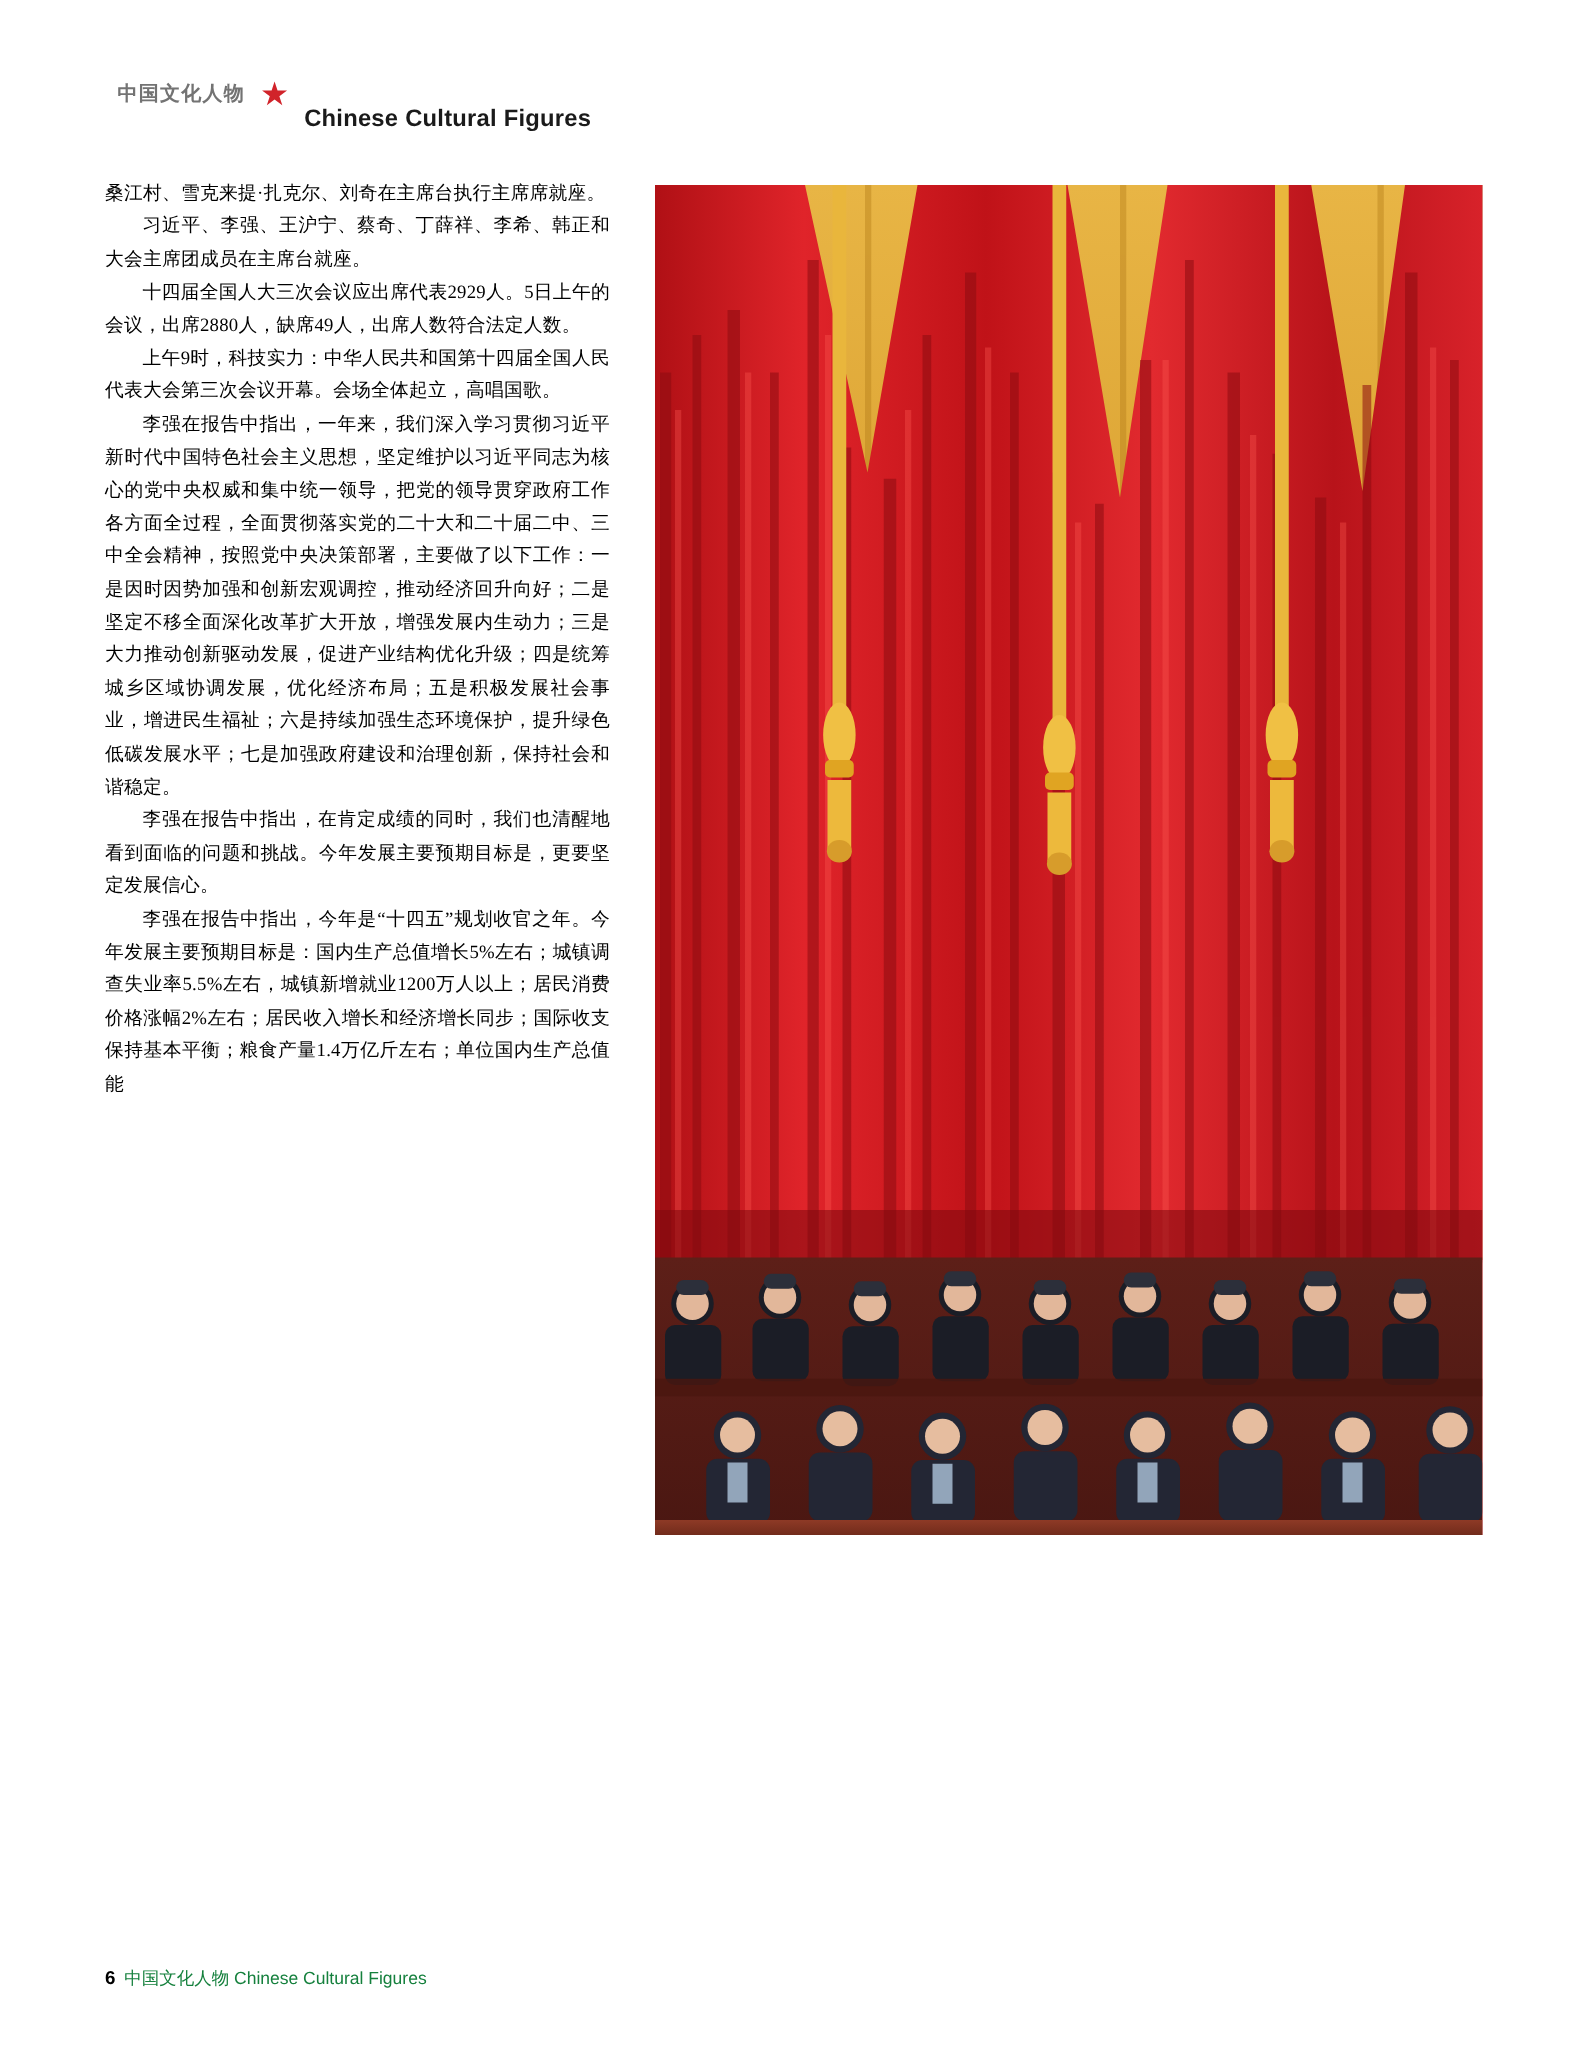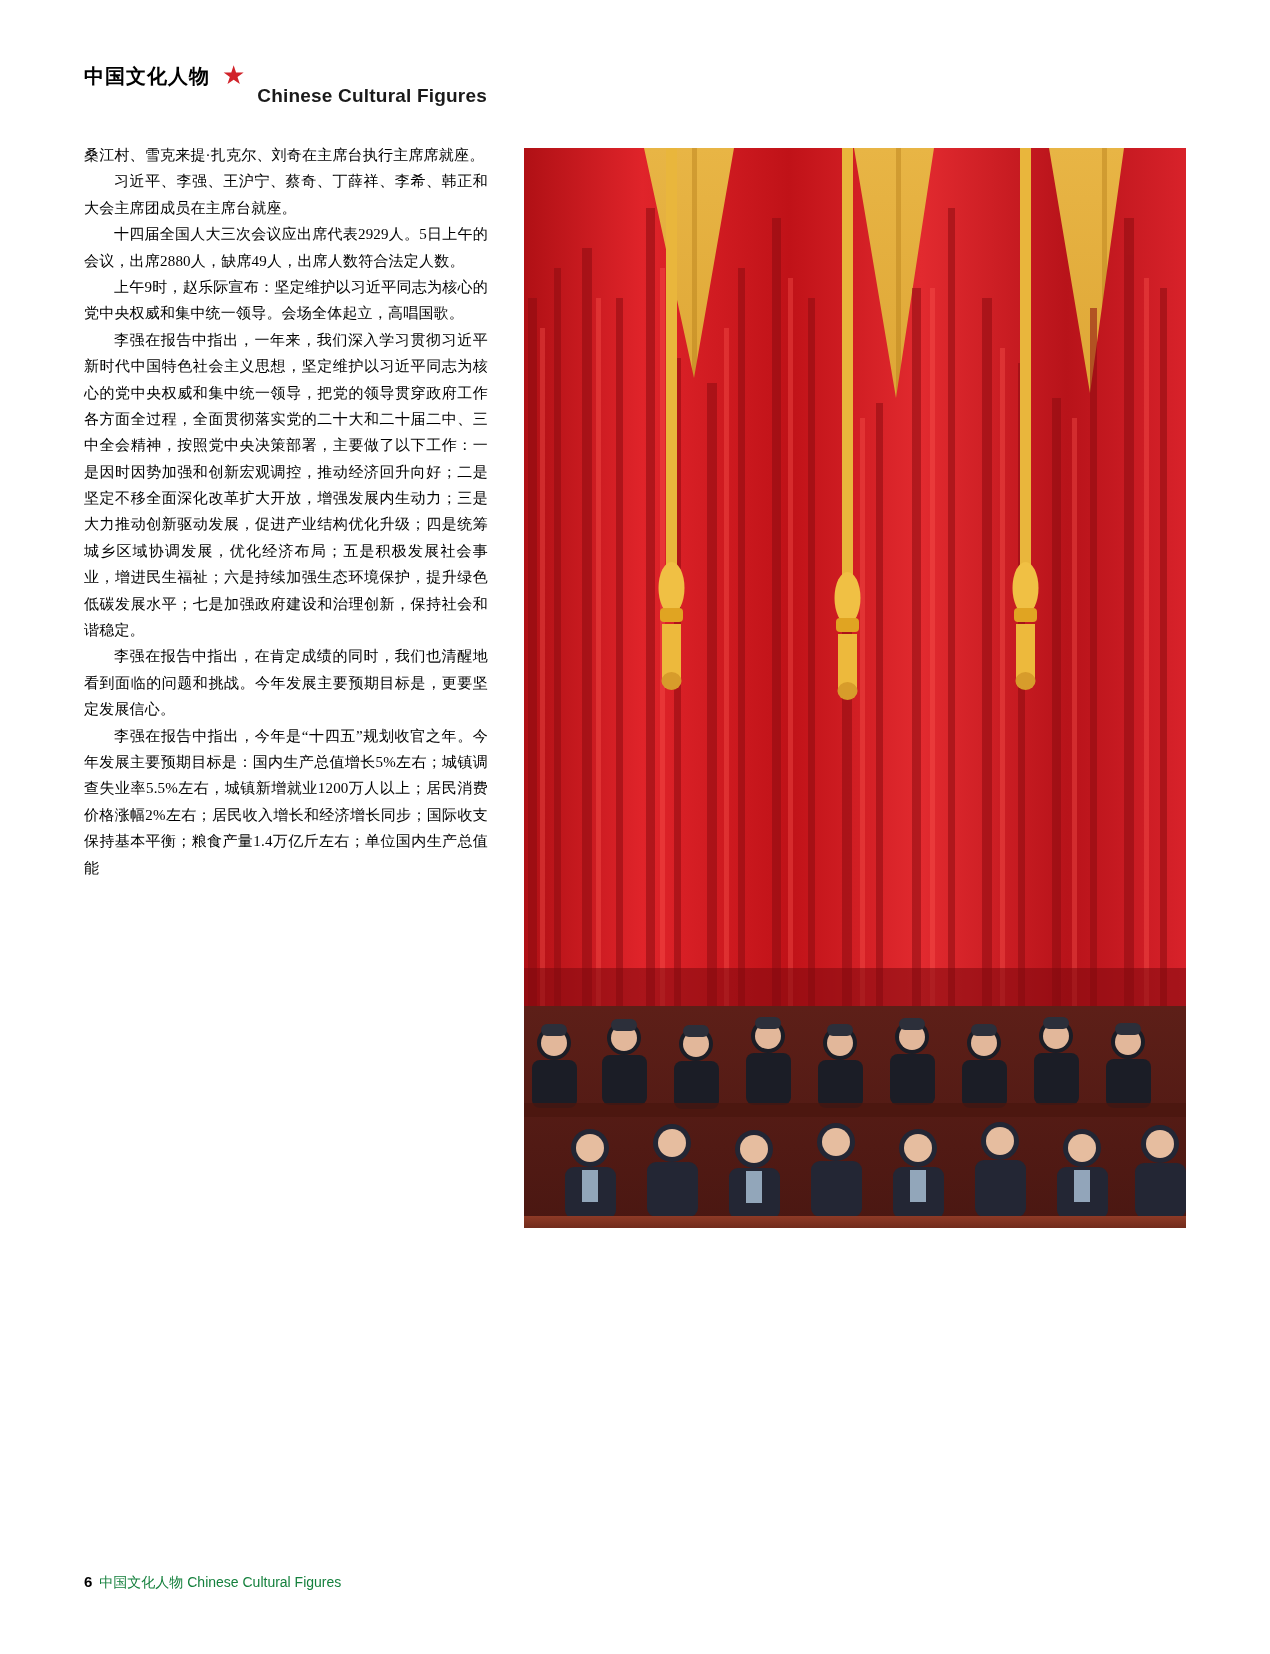--- a/index.html
+++ b/index.html
@@ -21,25 +21,26 @@
     position: absolute;
     top: 44px;
     left: 84px;
     display: flex;
     align-items: center;
     gap: 10px;
   }
   .masthead-cn {
     font-family: "Liberation Serif", "DejaVu Serif", serif;
     font-weight: bold;
-    font-size: 20px;
+    font-size: 16px;
     letter-spacing: 1px;
-    color: #000000;
+    color: #737373;
     line-height: 1;
     white-space: nowrap;
+    margin-left: 10px;
   }
   .masthead-star {
     color: #d1232a;
     font-size: 26px;
     line-height: 1;
     margin: 0 2px 0 2px;
   }
   .masthead-en {
     font-family: "Liberation Sans", sans-serif;
     font-weight: bold;
@@ -108,21 +109,21 @@
 <div class="masthead">
   <span class="masthead-cn">中国文化人物</span>
   <span class="masthead-star">★</span>
   <span class="masthead-en">Chinese Cultural Figures</span>
 </div>
 
 <div class="text-column">
   <p>桑江村、雪克来提·扎克尔、刘奇在主席台执行主席席就座。</p>
   <p class="indent">习近平、李强、王沪宁、蔡奇、丁薛祥、李希、韩正和大会主席团成员在主席台就座。</p>
   <p class="indent">十四届全国人大三次会议应出席代表2929人。5日上午的会议，出席2880人，缺席49人，出席人数符合法定人数。</p>
-  <p class="indent">上午9时，赵乐际宣布：坚定维护以习近平同志为核心的党中央权威和集中统一领导。会场全体起立，高唱国歌。</p>
+  <p class="indent">上午9时，科技实力：中华人民共和国第十四届全国人民代表大会第三次会议开幕。会场全体起立，高唱国歌。</p>
   <p class="indent">李强在报告中指出，一年来，我们深入学习贯彻习近平新时代中国特色社会主义思想，坚定维护以习近平同志为核心的党中央权威和集中统一领导，把党的领导贯穿政府工作各方面全过程，全面贯彻落实党的二十大和二十届二中、三中全会精神，按照党中央决策部署，主要做了以下工作：一是因时因势加强和创新宏观调控，推动经济回升向好；二是坚定不移全面深化改革扩大开放，增强发展内生动力；三是大力推动创新驱动发展，促进产业结构优化升级；四是统筹城乡区域协调发展，优化经济布局；五是积极发展社会事业，增进民生福祉；六是持续加强生态环境保护，提升绿色低碳发展水平；七是加强政府建设和治理创新，保持社会和谐稳定。</p>
   <p class="indent">李强在报告中指出，在肯定成绩的同时，我们也清醒地看到面临的问题和挑战。今年发展主要预期目标是，更要坚定发展信心。</p>
   <p class="indent">李强在报告中指出，今年是“十四五”规划收官之年。今年发展主要预期目标是：国内生产总值增长5%左右；城镇调查失业率5.5%左右，城镇新增就业1200万人以上；居民消费价格涨幅2%左右；居民收入增长和经济增长同步；国际收支保持基本平衡；粮食产量1.4万亿斤左右；单位国内生产总值能</p>
 </div>
 
 <div class="photo">
   <svg width="662" height="1272" viewBox="0 0 662 1272" xmlns="http://www.w3.org/2000/svg">
     <defs>
       <linearGradient id="goldbg" x1="0" y1="0" x2="0" y2="1">
         <stop offset="0" stop-color="#e8b545"></stop>

